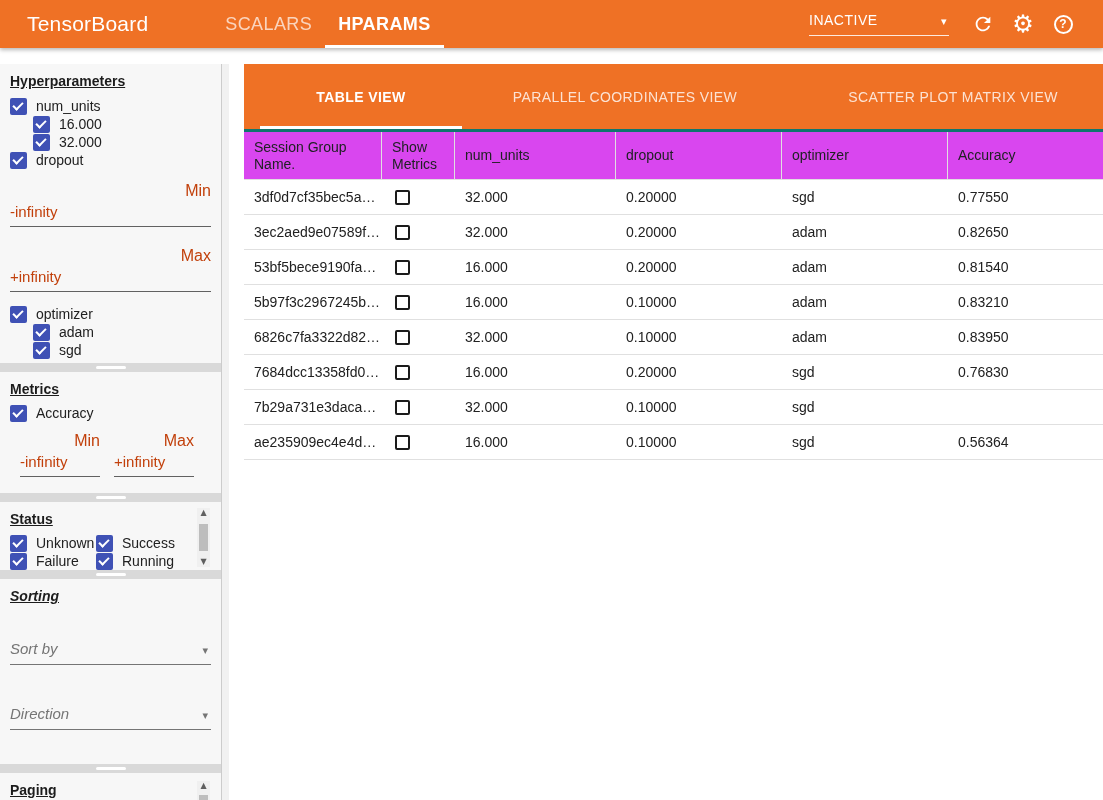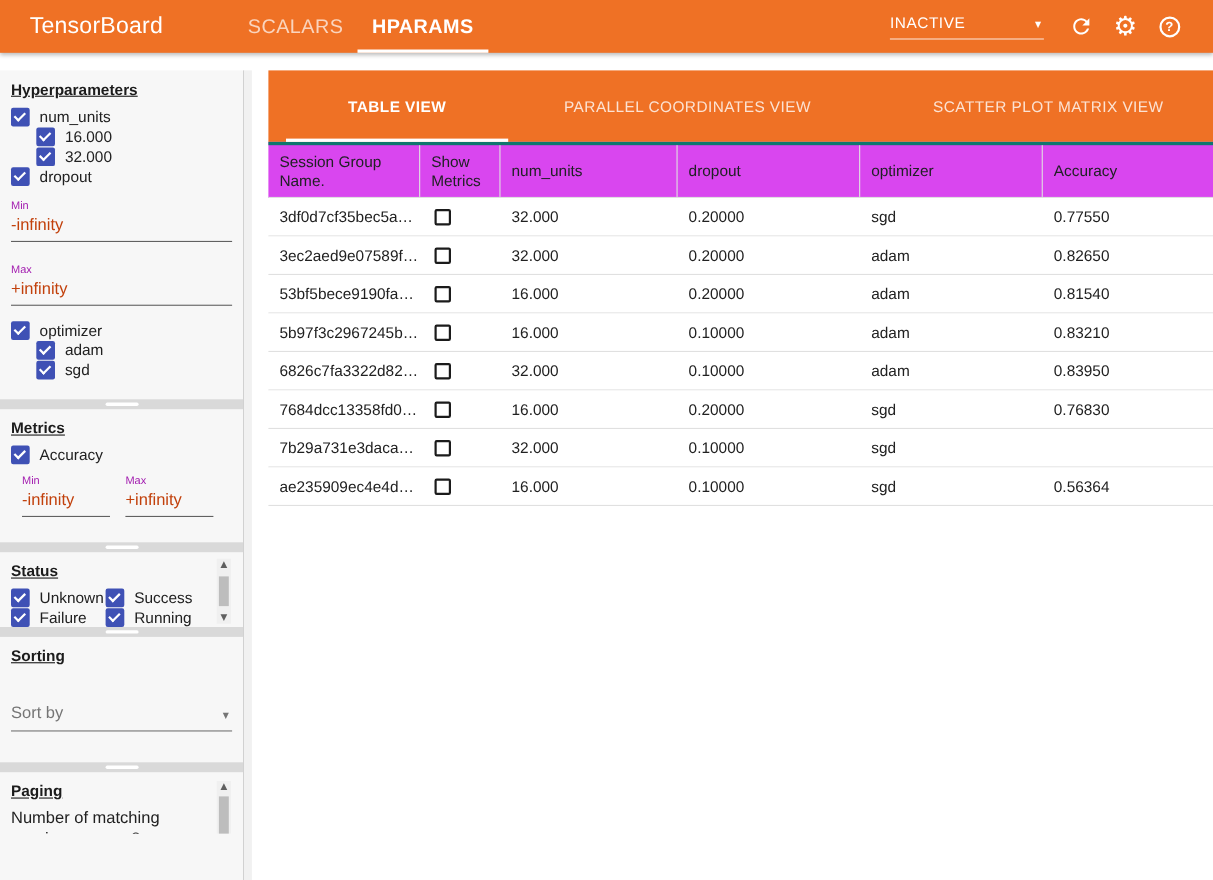--- a/index.html
+++ b/index.html
@@ -35,21 +35,21 @@
   .sec-h { font-size:14px; font-weight:700; text-decoration:underline; color:#1c1c1c; padding-top:9px; }
   .divider { height:9px; background:#d9d9d9; position:relative; }
   .divider-handle { position:absolute; left:50%; top:3px; width:30px; height:3px; margin-left:-15px;
                     background:#fff; border-radius:2px; cursor:row-resize; }
   .cbrow { display:flex; align-items:center; height:18px; font-size:14px; color:#212121; }
   .cbrow.child { padding-left:23px; }
   .cb { width:17px; height:17px; border-radius:2px; background:#3f51b5; margin-right:9px; position:relative;
         flex:none; cursor:pointer; }
   .cb::after { content:''; position:absolute; left:3px; top:4px; width:8px; height:4px;
                border-left:2px solid #fff; border-bottom:2px solid #fff; transform:rotate(-45deg); }
-  .fld-label { font-size:10px; color:#a21caf; }
+  .fld-label { font-size:16px; color:#c2410c;text-align:right; }
   .fld-value { font-size:15px; color:#c2410c; padding:3px 0 6px; border-bottom:1px solid #616161; cursor:text; }
   .mm-wrap { display:flex; gap:14px; padding-left:10px; margin-top:10px; }
   .mm-col { width:80px; }
   .status-grid { display:grid; grid-template-columns:86px auto; margin-top:7px; width:170px; }
   .select-row { display:flex; align-items:flex-end; justify-content:space-between; font-size:15px;
                 color:#757575; border-bottom:1px solid #757575; padding-bottom:7px; cursor:pointer; }
   .sel-caret { font-size:11px; color:#757575; margin-right:3px; }
   .summary { font-size:15px; color:#212121; line-height:19px; margin-top:7px; width:178px; }
   .vscroll { position:absolute; right:11px; width:13px; background:#f0f0f0;
              display:flex; flex-direction:column; align-items:center; }
@@ -200,21 +200,21 @@
         <span class="vs-arrow">▲</span>
         <span class="vs-thumb" style="top:16px; height:27px;"></span>
         <span class="vs-arrow" style="position:absolute; bottom:0;">▼</span>
       </div>
     </section>
 
     <div class="divider">
       <div class="divider-handle"></div>
     </div>
 
-    <section class="sec" style="height:114px;">
+    <section class="sec" style="height:185px;font-style:italic;">
       <div class="sec-h">Sorting</div>
       <div class="select-row" style="margin-top:36px;">
         <span>Sort by</span>
         <span class="sel-caret">▾</span>
       </div>
       <div class="select-row" style="margin-top:40px;">
         <span>Direction</span>
         <span class="sel-caret">▾</span>
       </div>
     </section>

